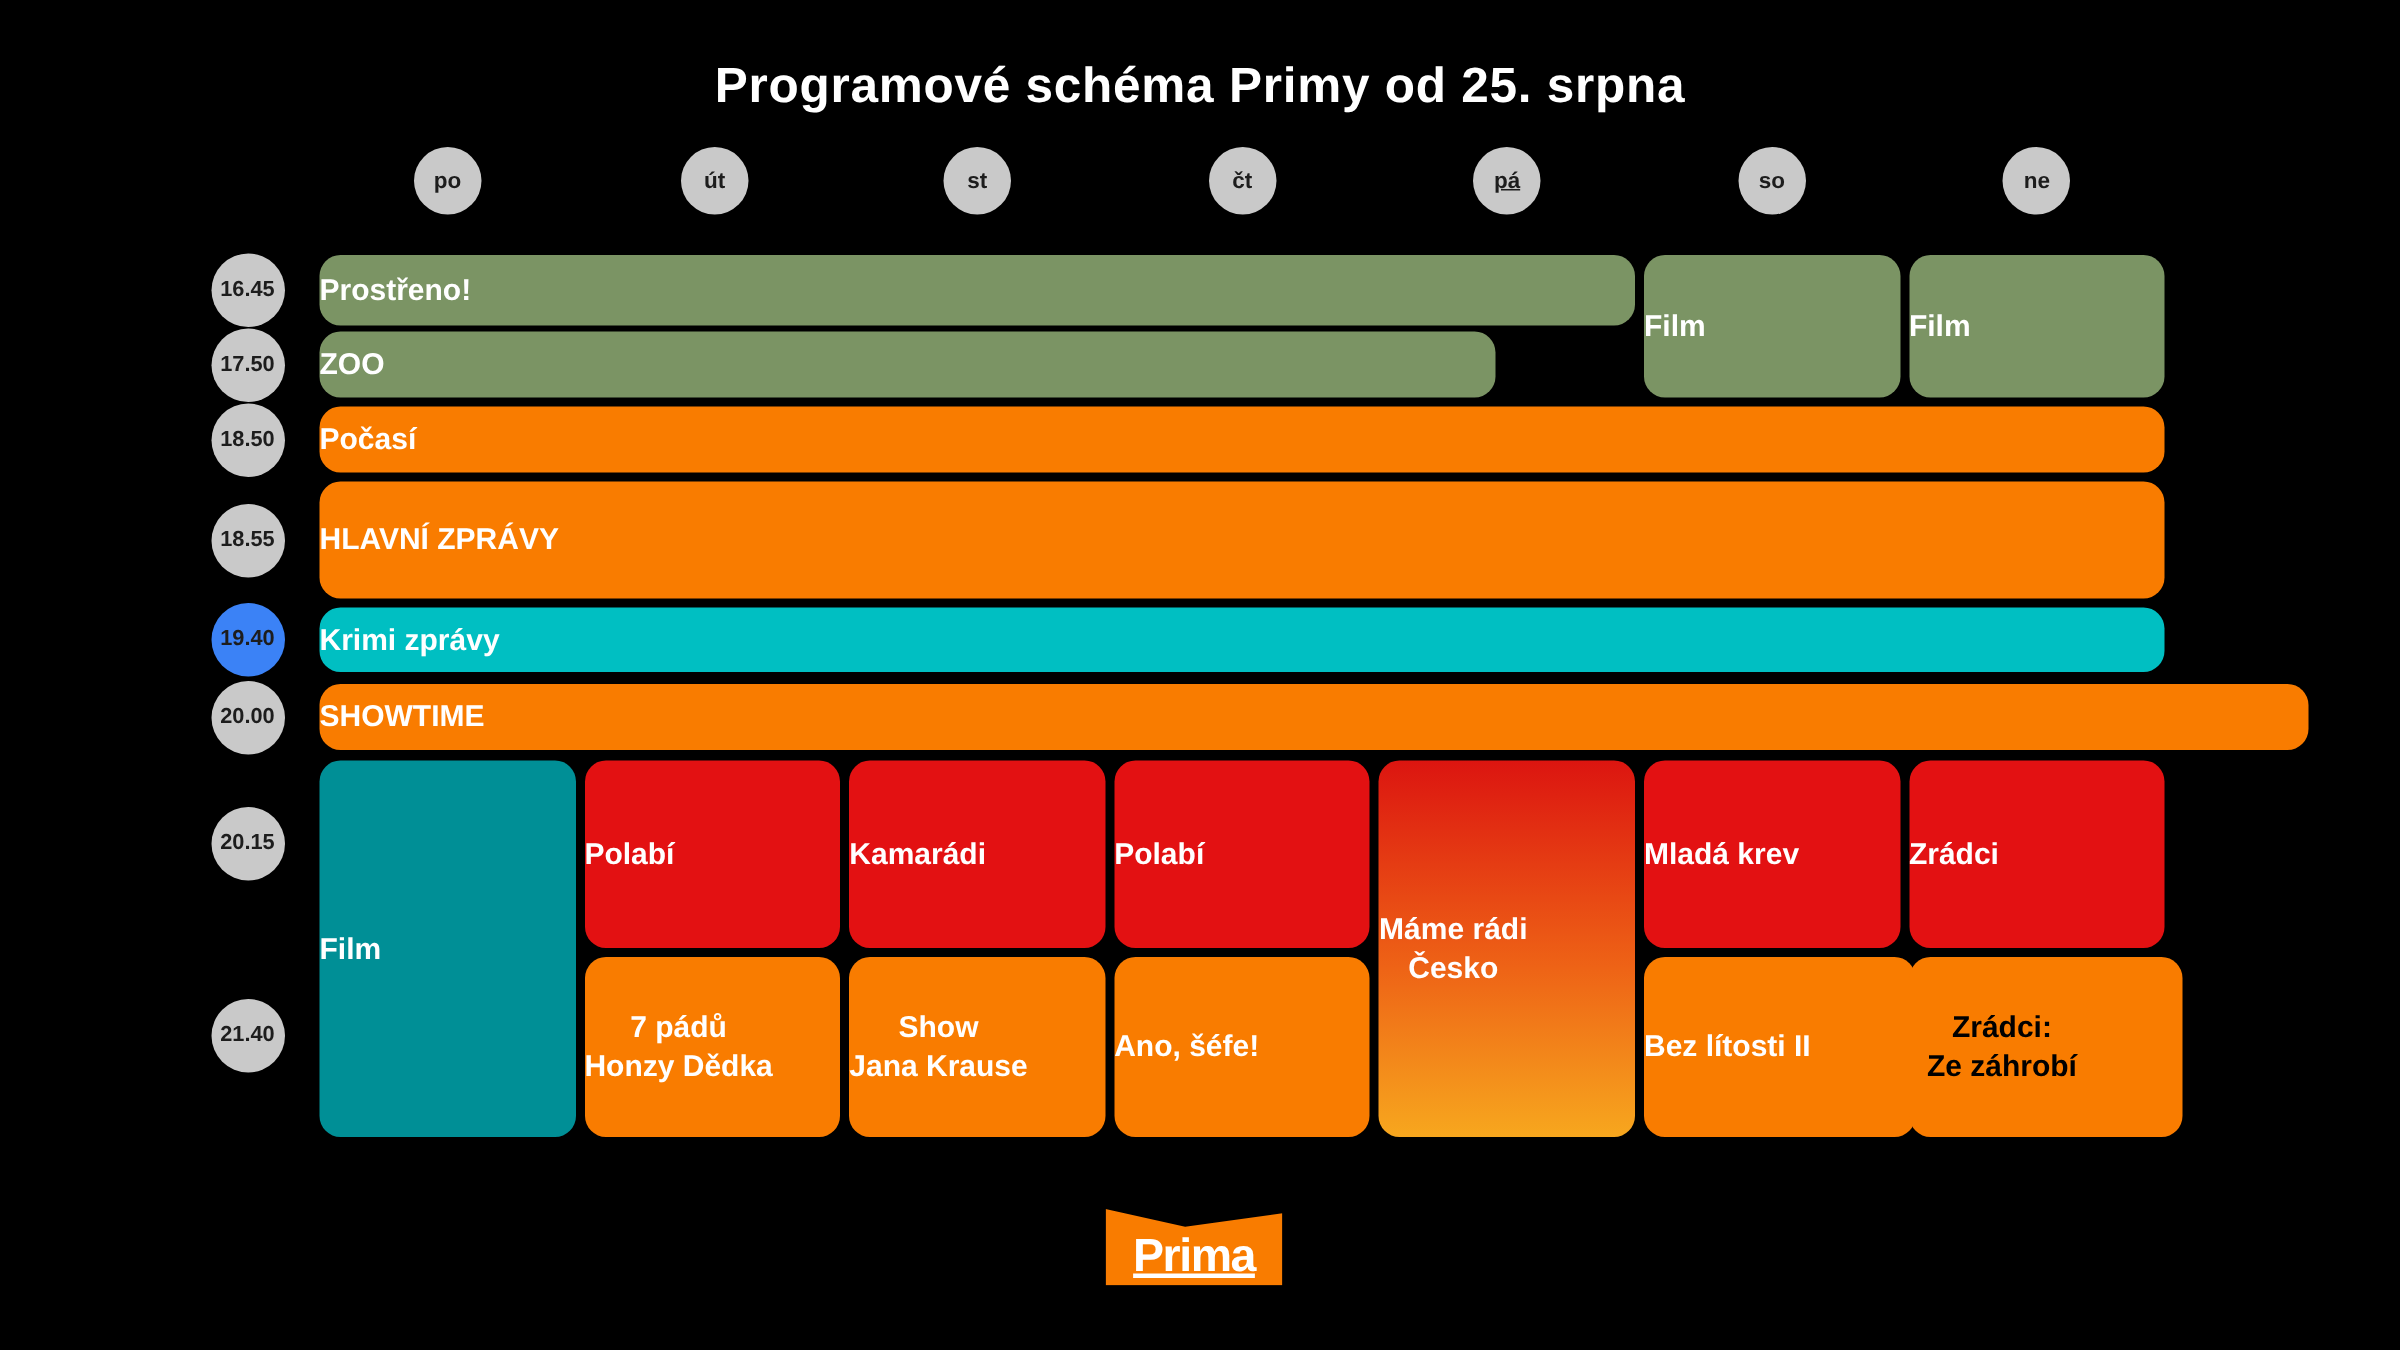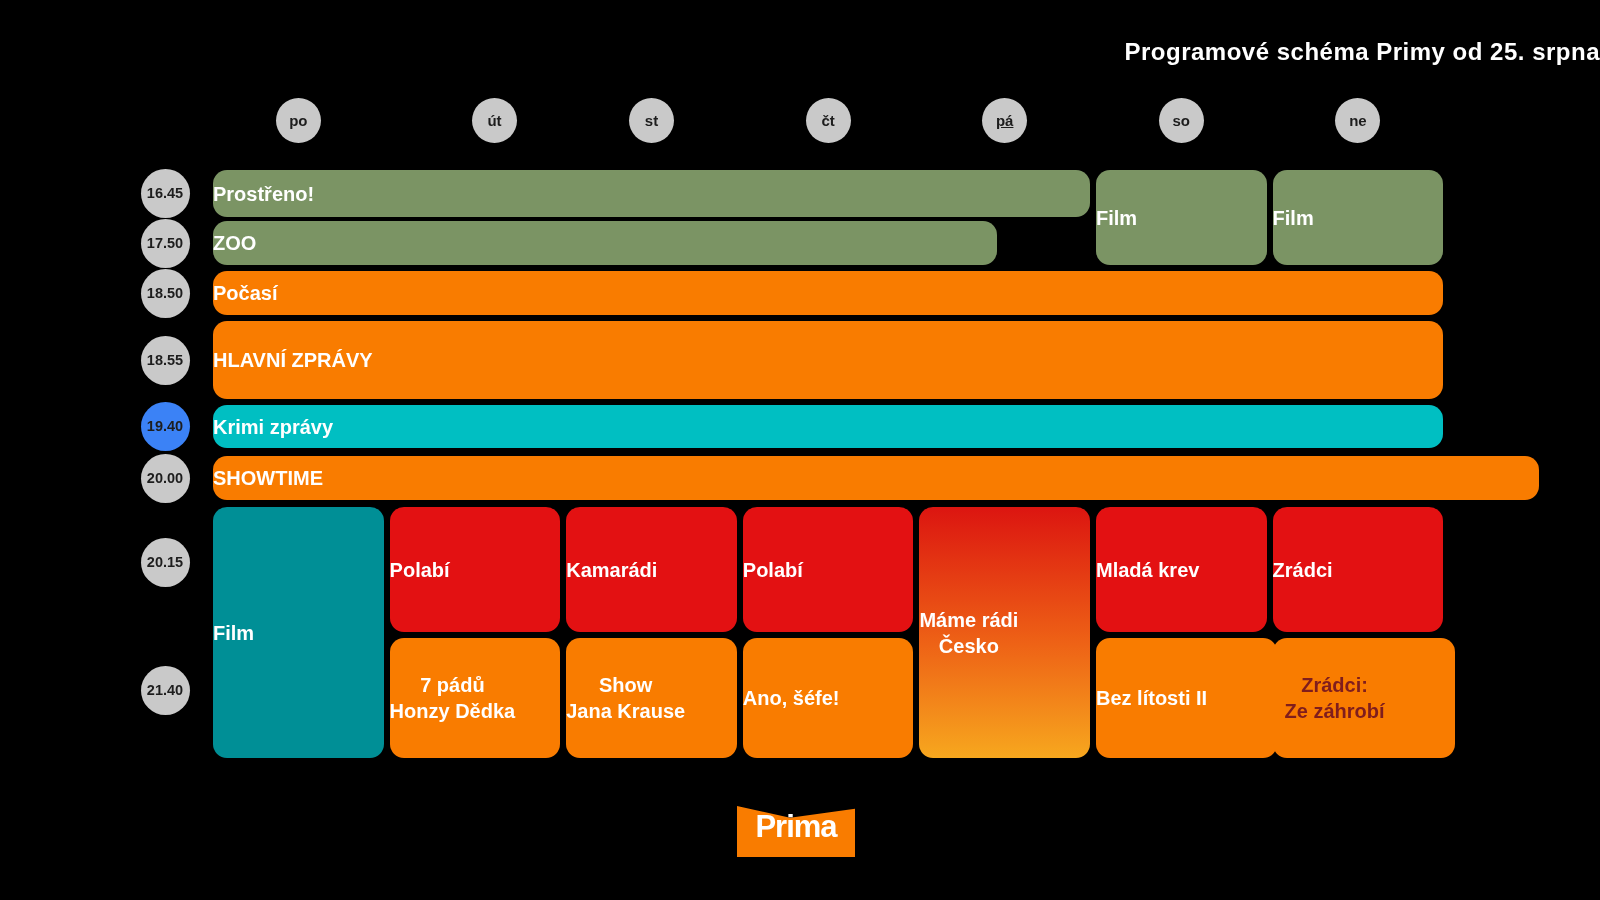--- a/index.html
+++ b/index.html
@@ -7,23 +7,23 @@
     width: 1600px; height: 900px;
     background: #000;
     font-family: "Liberation Sans", sans-serif;
     overflow: hidden;
     position: relative;
   }
   #stage { position: absolute; inset: 0; width: 1600px; height: 900px; }
   .title {
     position: absolute;
     left: 0; top: 38px; width: 1600px;
-    text-align: right;
+    text-align: center;
     color: #ffffff;
-    font-size: 24px;
+    font-size: 33px;
     font-weight: 700;
     letter-spacing: 0.5px;
   }
   .circle {
     position: absolute;
     border-radius: 50%;
     display: flex; align-items: center; justify-content: center;
     font-weight: 700;
     color: #1d1d1d;
   }
@@ -48,31 +48,32 @@
     position: absolute; inset: 0;
     clip-path: polygon(0% 9%, 45% 30%, 100% 14%, 100% 100%, 0% 100%);
   }
   .logo-text {
     position: absolute; inset: 0;
     display: flex; align-items: flex-end; justify-content: center;
     color: #ffffff;
     font-size: 31px;
     font-weight: 700;
     letter-spacing: -1px;
-    padding-bottom: 12px;
+    padding-bottom: 2px;
+    text-decoration: underline;
   }
 </style>
 </head>
 <body style="background: rgb(0, 0, 0);">
 
 <div id="stage">
   <div class="title">Programové schéma Primy od 25. srpna</div>
   <div id="day-header">
       <div class="circle day-circle" style="background: rgb(201, 201, 201); color: rgb(29, 29, 29); left: 275.8px; top: 97.5px;">po</div>
-      <div class="circle day-circle" style="background: rgb(201, 201, 201); color: rgb(29, 29, 29); left: 472px; top: 97.5px;">út</div>
+      <div class="circle day-circle" style="background: rgb(201, 201, 201); color: rgb(29, 29, 29); left: 454px; top: 97.5px;">út</div>
       <div class="circle day-circle" style="background: rgb(201, 201, 201); color: rgb(29, 29, 29); left: 629px; top: 97.5px;">st</div>
       <div class="circle day-circle" style="background: rgb(201, 201, 201); color: rgb(29, 29, 29); left: 805.6px; top: 97.5px;">čt</div>
       <div class="circle day-circle" style="background: rgb(201, 201, 201); color: rgb(29, 29, 29); left: 982.2px; top: 97.5px; text-decoration: underline;">pá</div>
       <div class="circle day-circle" style="background: rgb(201, 201, 201); color: rgb(29, 29, 29); left: 1158.8px; top: 97.5px;">so</div>
       <div class="circle day-circle" style="background: rgb(201, 201, 201); color: rgb(29, 29, 29); left: 1335.4px; top: 97.5px;">ne</div>
     </div>
   <div id="time-column">
       <div class="circle time-circle" style="background: rgb(201, 201, 201); color: rgb(29, 29, 29); left: 140.5px; top: 168.5px;">16.45</div>
       <div class="circle time-circle" style="background: rgb(201, 201, 201); color: rgb(29, 29, 29); left: 140.5px; top: 218.5px;">17.50</div>
       <div class="circle time-circle" style="background: rgb(201, 201, 201); color: rgb(29, 29, 29); left: 140.5px; top: 268.5px;">18.50</div>
@@ -136,21 +137,21 @@
       <div class="block" style="left: 566.2px; top: 638px; width: 170.6px; height: 120px; background: rgb(249, 124, 0); color: rgb(255, 255, 255);">
         <span class="label">Show
 Jana Krause</span>
       </div>
       <div class="block" style="left: 742.8px; top: 638px; width: 170.6px; height: 120px; background: rgb(249, 124, 0); color: rgb(255, 255, 255);">
         <span class="label">Ano, šéfe!</span>
       </div>
       <div class="block" style="left: 1096px; top: 638px; width: 181px; height: 120px; background: rgb(249, 124, 0); color: rgb(255, 255, 255);">
         <span class="label">Bez lítosti II</span>
       </div>
-      <div class="block" style="left: 1272.6px; top: 638px; width: 170.6px; height: 120px; background: rgb(249, 124, 0); color: #7f1d1d; padding-left: 12px;">
+      <div class="block" style="left: 1272.6px; top: 638px; width: 170.6px; height: 120px; background: rgb(249, 124, 0); color: #000000; padding-left: 12px;">
         <span class="label">Zrádci:
 Ze záhrobí</span>
       </div>
     </div>
   <div class="logo">
     <div class="logo-shape" id="logo-shape" style="background: rgb(249, 124, 0);"></div>
     <div class="logo-text">Prima</div>
   </div>
 </div>
 

